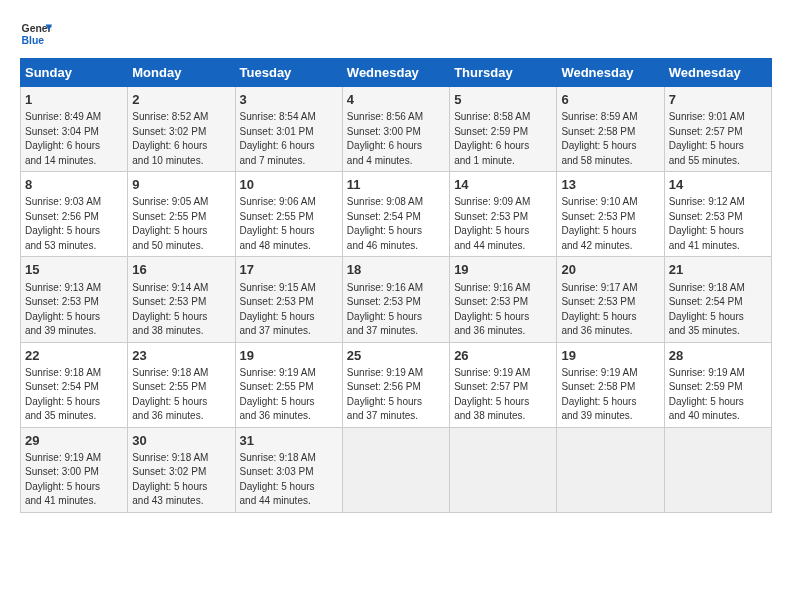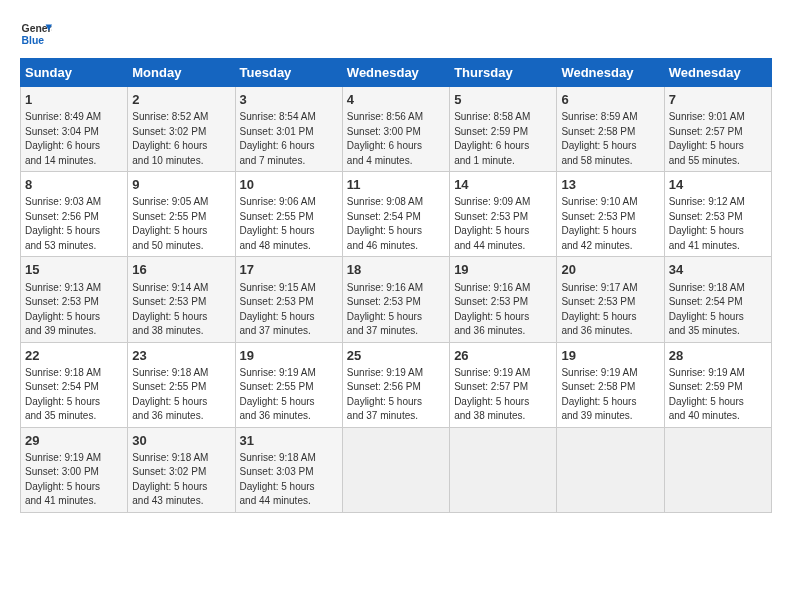--- a/index.html
+++ b/index.html
@@ -193,21 +193,21 @@
           </td>
           <td>
             <span class="day-num">19</span>
             <div class="cell-info">Sunrise: 9:16 AM<br>Sunset: 2:53 PM<br>Daylight: 5 hours<br>and 36 minutes.</div>
           </td>
           <td>
             <span class="day-num">20</span>
             <div class="cell-info">Sunrise: 9:17 AM<br>Sunset: 2:53 PM<br>Daylight: 5 hours<br>and 36 minutes.</div>
           </td>
           <td>
-            <span class="day-num">34</span>
+            <span class="day-num">21</span>
             <div class="cell-info">Sunrise: 9:18 AM<br>Sunset: 2:54 PM<br>Daylight: 5 hours<br>and 35 minutes.</div>
           </td>
         </tr>
         <tr>
           <td>
             <span class="day-num">22</span>
             <div class="cell-info">Sunrise: 9:18 AM<br>Sunset: 2:54 PM<br>Daylight: 5 hours<br>and 35 minutes.</div>
           </td>
           <td>
             <span class="day-num">23</span>

